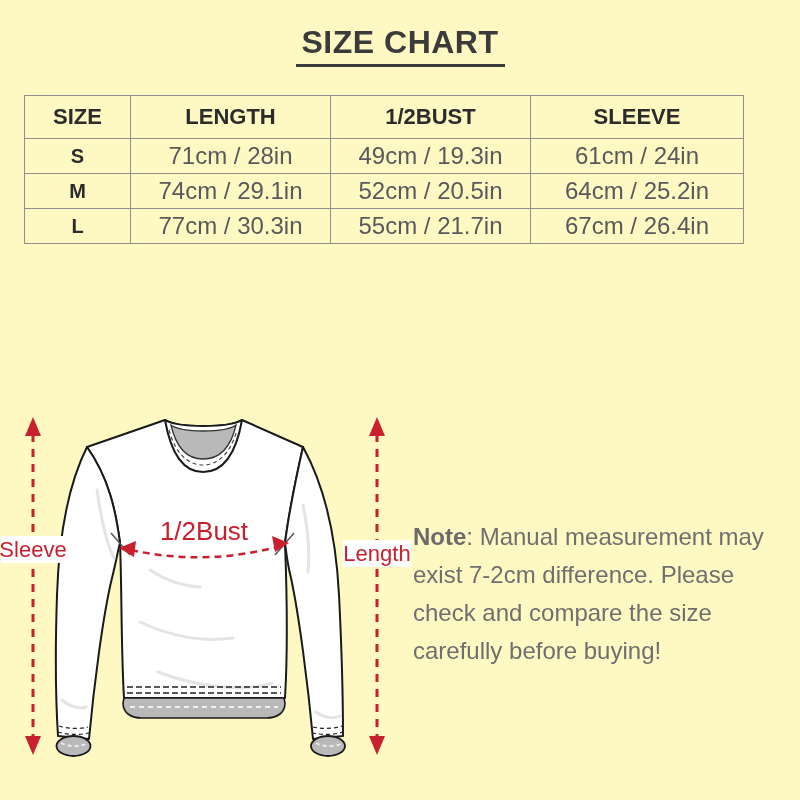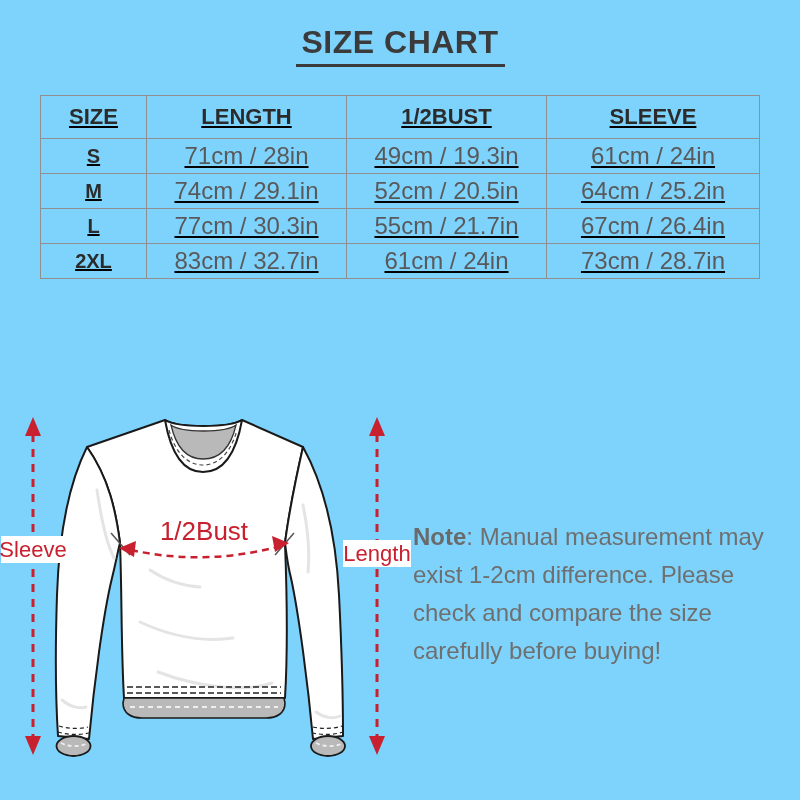--- a/index.html
+++ b/index.html
@@ -5,21 +5,21 @@
   html, body {
     margin: 0;
     padding: 0;
     background: #ffffff;
     font-family: "Liberation Sans", sans-serif;
   }
   .page {
     position: relative;
     width: 800px;
     height: 800px;
-    background: #7dd3fc;
+    background: #fef9c3;
     overflow: hidden;
   }
   
   .title-wrap {
     position: absolute;
     top: 24px;
     left: 0;
     width: 100%;
     text-align: center;
   }
@@ -28,26 +28,25 @@
     font-size: 32px;
     font-weight: bold;
     color: #3b3b3b;
     letter-spacing: 0.5px;
     border-bottom: 3px solid #3b3b3b;
     padding: 0 6px 3px 6px;
   }
   
   table.size-table {
     position: absolute;
-    left: 40px;
+    left: 24px;
     top: 95px;
     width: 719px;
     border-collapse: collapse;
     table-layout: fixed;
-    text-decoration: underline;
   }
   table.size-table th, table.size-table td {
     border: 1px solid #8f8f8f;
     text-align: center;
     vertical-align: middle;
     padding: 0;
   }
   table.size-table thead th {
     height: 42px;
     font-size: 22px;
@@ -128,26 +127,20 @@
         <th>M</th>
         <td>74cm / 29.1in</td>
         <td>52cm / 20.5in</td>
         <td>64cm / 25.2in</td>
       </tr>
       <tr>
         <th>L</th>
         <td>77cm / 30.3in</td>
         <td>55cm / 21.7in</td>
         <td>67cm / 26.4in</td>
-      </tr>
-      <tr>
-        <th>2XL</th>
-        <td>83cm / 32.7in</td>
-        <td>61cm / 24in</td>
-        <td>73cm / 28.7in</td>
       </tr>
     </tbody>
   </table>
 
   <svg class="diagram" viewBox="0 0 420 410" aria-hidden="true">
 
     <path d="M87,57 L165,30 C178,38 229,38 242,30 L303,57
          C296,88 289,122 285,153
          C287,205 288,258 285,308
          L124,308
@@ -229,16 +222,16 @@
       <text x="377" y="171" text-anchor="middle" font-size="22" fill="#c8202e">Length</text>
 
       <path d="M131,160 Q204,176 277,157" stroke="#c8202e" stroke-width="2.5" stroke-dasharray="7,5" fill="none"></path>
       <polygon points="119,158 136,151 134,167" fill="#c8202e"></polygon>
       <polygon points="289,153 272,146 275,162" fill="#c8202e"></polygon>
       <text x="204" y="150" text-anchor="middle" font-size="26" fill="#c8202e">1/2Bust</text>
     </g>
   </svg>
 
   <div class="note">
-    <span class="note-bold">Note</span><span>: Manual measurement may exist 1-2cm difference. Please check and compare the size carefully before buying!</span>
+    <span class="note-bold">Note</span><span>: Manual measurement may exist 7-2cm difference. Please check and compare the size carefully before buying!</span>
   </div>
 
 </div>
 
 </body></html>

